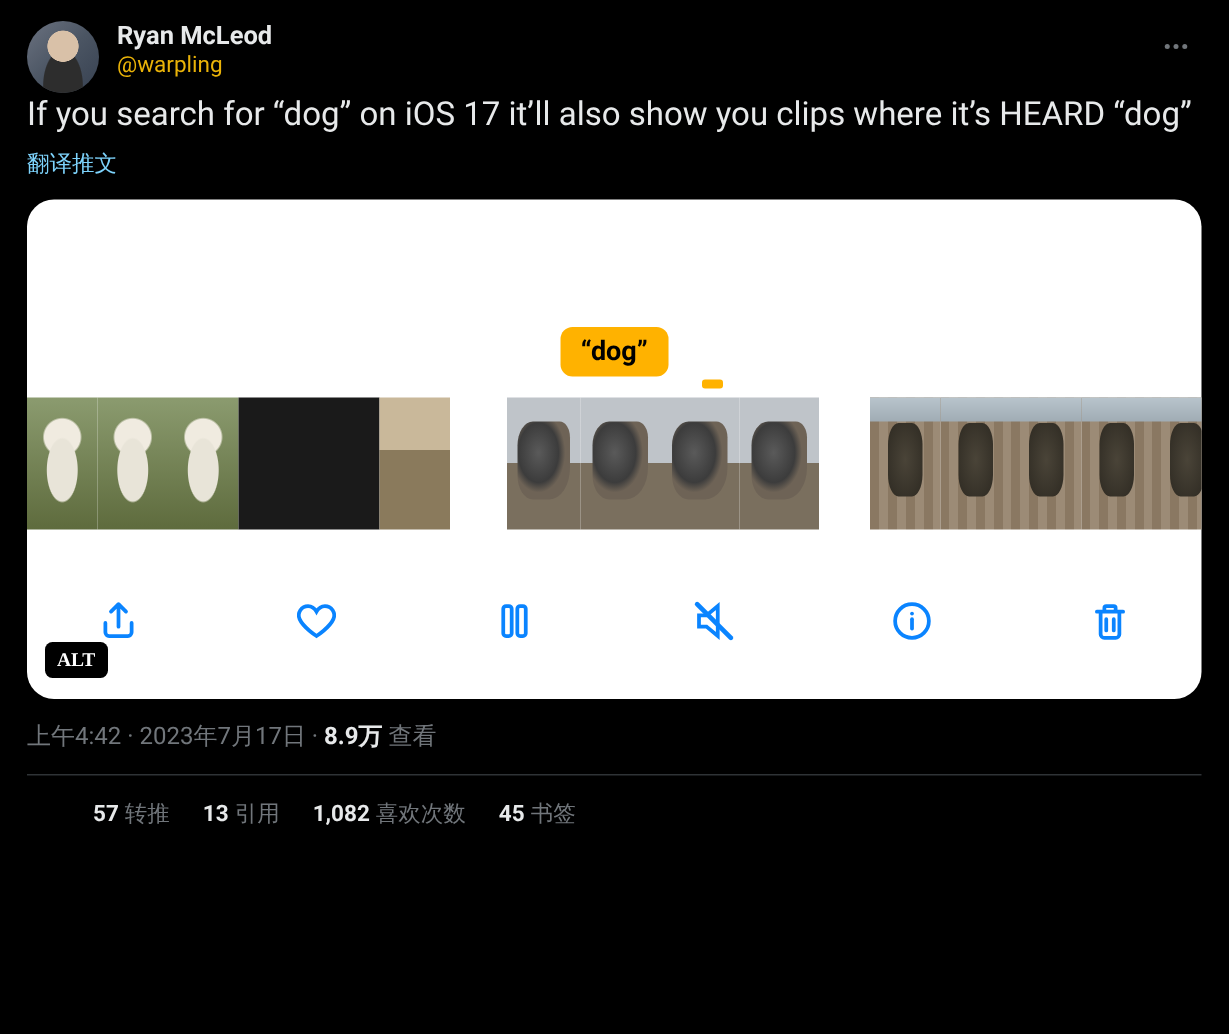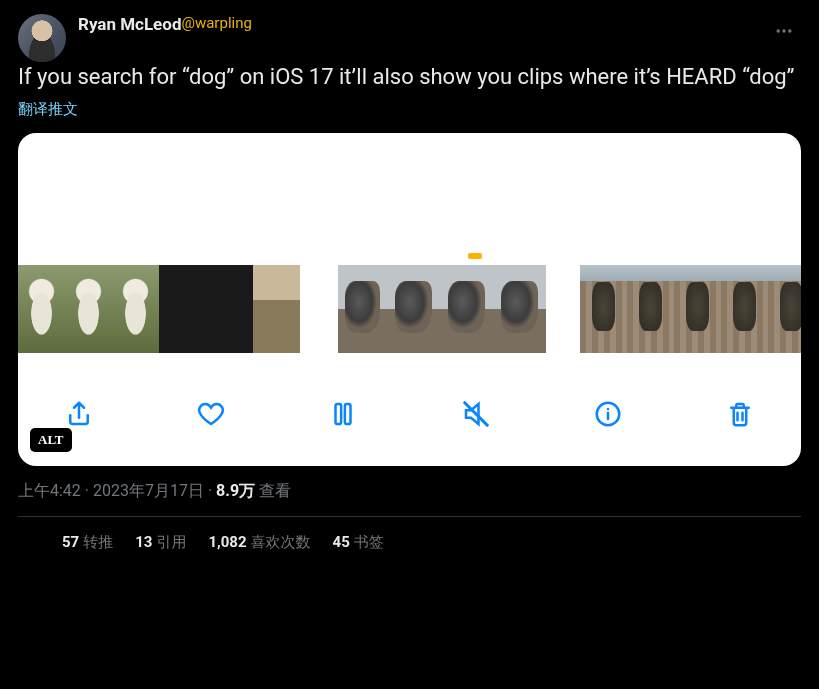--- a/index.html
+++ b/index.html
@@ -30,21 +30,21 @@
     overflow: hidden;
   }
   .avatar::after {
     content: "";
     position: absolute;
     inset: 0;
     background:
       radial-gradient(circle at 50% 35%, #d9c1a8 0%, #d9c1a8 26%, transparent 27%),
       radial-gradient(ellipse at 50% 90%, #2d2d2d 0%, #2d2d2d 38%, transparent 40%);
   }
-  .names { display: flex; flex-direction: row; line-height: 1.2; }
+  .names { display: flex; flex-direction: column; line-height: 1.2; }
   .display-name { font-weight: 700; font-size: 17px; color: #e7e9ea; }
   .handle { font-size: 15px; color: #eab308; }
   .more-icon {
     position: absolute;
     right: 0;
     top: 0;
     width: 34px;
     height: 34px;
     display: flex;
     align-items: center;
@@ -198,20 +198,21 @@
           <circle cx="19" cy="12" r="2"></circle>
         </svg>
     </div>
   </div>
 
   <div class="tweet-text">If you search for “dog” on iOS 17 it’ll also show you clips where it’s HEARD “dog”</div>
 
   <div class="translate-link">翻译推文</div>
 
   <div class="media-card">
+    <div class="caption-bubble">“dog”</div>
     <div class="playhead-marker"></div>
 
     <div class="timeline">
       <div class="clip-group">
         <div class="thumb dog1"></div>
         <div class="thumb dog1"></div>
         <div class="thumb dog1"></div>
         <div class="thumb dark"></div>
         <div class="thumb dark"></div>
         <div class="thumb people"></div>

